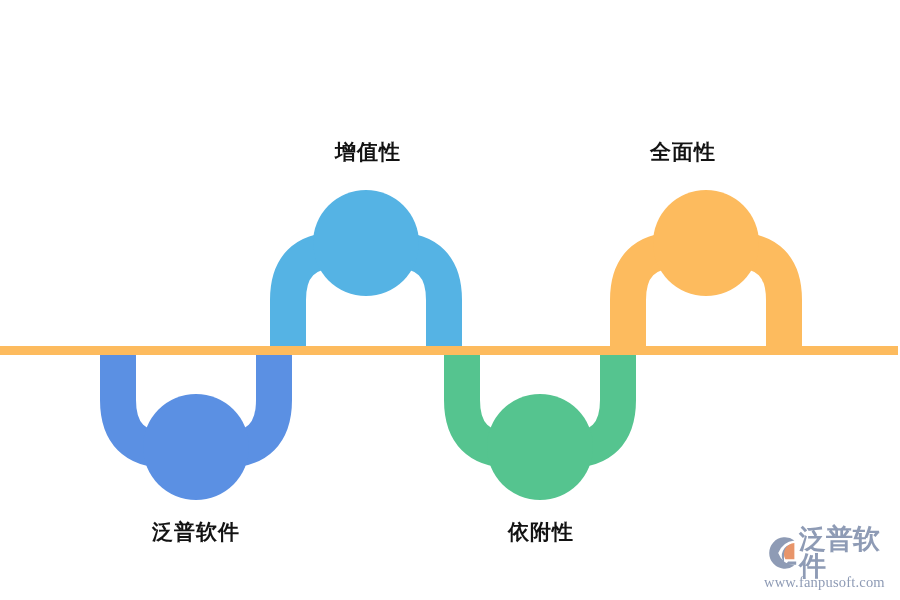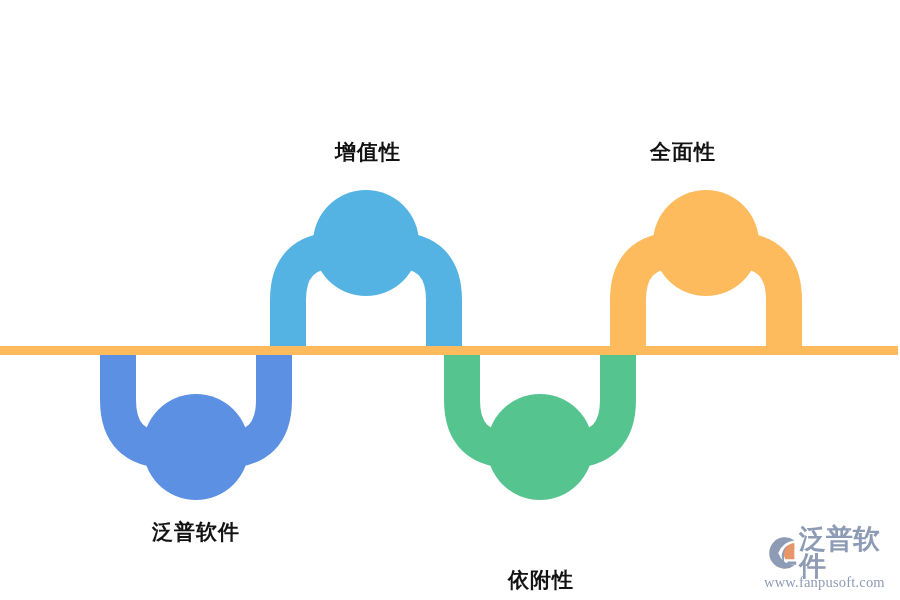--- a/index.html
+++ b/index.html
@@ -32,21 +32,21 @@
     font-weight: bold;
     color: #131313;
     letter-spacing: 1px;
     white-space: nowrap;
     transform: translateX(-50%);
     font-family: "Liberation Sans", "DejaVu Sans", sans-serif;
   }
   #label-increment { left: 368px; top: 138px; }
   #label-comprehensive { left: 683px; top: 138px; }
   #label-nonconsume { left: 196px; top: 518px; }
-  #label-dependency { left: 541px; top: 518px; margin-top: 48px; }
+  #label-dependency { left: 541px; top: 518px; }
 
   #watermark {
     position: absolute;
     left: 762px;
     top: 533px;
     width: 134px;
     height: 62px;
   }
   #watermark-row {
     display: flex;

